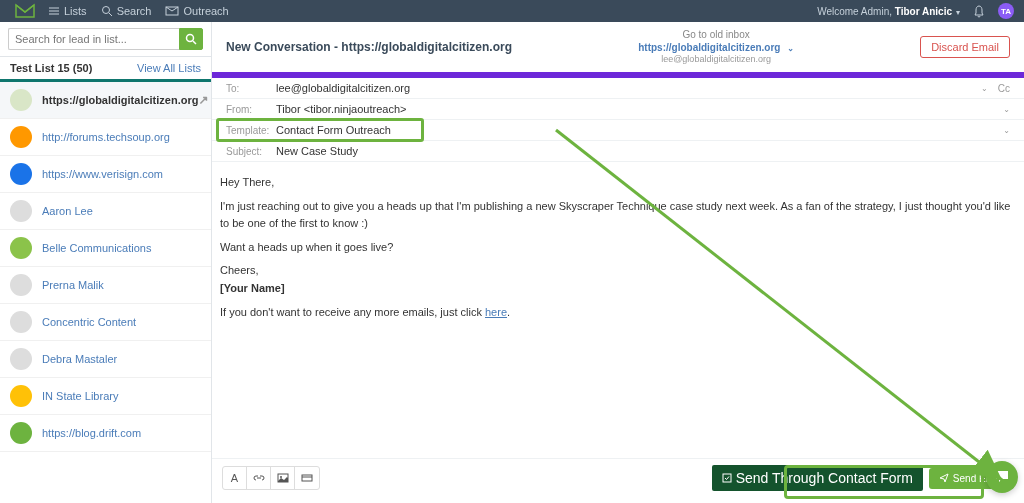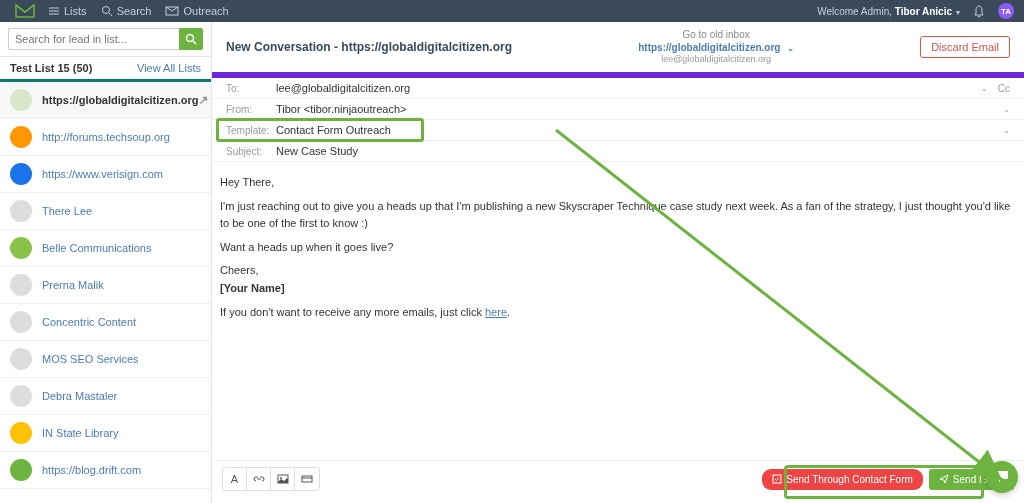--- a/index.html
+++ b/index.html
@@ -54,21 +54,21 @@
     
     .email-body { padding: 12px 8px 8px 8px; font-size: 11px; color: #333; line-height: 1.6; flex: 1; overflow: auto; }
     .email-body p { margin-bottom: 6px; }
     .here-link { color: #4a7cb8; text-decoration: underline; cursor: pointer; }
     
     .footer-bar { display: flex; align-items: center; padding: 6px 10px 12px 10px; border-top: 1px solid #eef1f3; gap: 6px; }
     .toolbar-group { display: flex; border: 1px solid #ddd; border-radius: 3px; }
     .toolbar-btn { width: 24px; height: 22px; display: flex; align-items: center; justify-content: center; border-right: 1px solid #ddd; cursor: pointer; color: #555; font-size: 11px; }
     .toolbar-btn:last-child { border-right: none; }
     .footer-spacer { flex: 1; }
-    .send-contact-btn { background: #ef4444; color: #fff; padding: 5px 10px; border-radius: 9px; font-size: 10px; display: flex; align-items: center; gap: 4px; cursor: pointer; border: none; }
+    .send-contact-btn { background: #14532d; color: #fff; padding: 5px 10px; border-radius: 2px; font-size: 14px; display: flex; align-items: center; gap: 4px; cursor: pointer; border: none; }
     .send-email-btn { background: #6db33f; color: #fff; padding: 5px 10px; border-radius: 3px; font-size: 10px; display: flex; align-items: center; gap: 4px; cursor: pointer; border: none; }
     .footer-highlight { position: absolute; border: 3px solid #6db33f; border-radius: 4px; bottom: 4px; right: 40px; width: 200px; height: 34px; pointer-events: none; }
     
     .floating-chat { position: absolute; bottom: 10px; right: 6px; width: 32px; height: 32px; border-radius: 50%; background: #6db33f; display: flex; align-items: center; justify-content: center; color: #fff; cursor: pointer; box-shadow: 0 2px 6px rgba(0,0,0,0.2); }
     
     
     .arrow-svg { position: absolute; left: 340px; top: 104px; pointer-events: none; z-index: 5; }
     
     .chev-down { margin-left: 4px; font-size: 8px; }
     .bell-icon svg, .search-icon-svg svg { display: block; }
@@ -147,37 +147,33 @@
         <div class="sidebar-item">
           <div class="sidebar-avatar" style="background: rgb(255, 152, 0);"></div>
           <span class="sidebar-label">http://forums.techsoup.org</span>
         </div>
         <div class="sidebar-item">
           <div class="sidebar-avatar" style="background: rgb(26, 115, 232);"></div>
           <span class="sidebar-label">https://www.verisign.com</span>
         </div>
         <div class="sidebar-item">
           <div class="sidebar-avatar" style="background: rgb(221, 221, 221);"></div>
-          <span class="sidebar-label">There Lee</span>
+          <span class="sidebar-label">Aaron Lee</span>
         </div>
         <div class="sidebar-item">
           <div class="sidebar-avatar" style="background: rgb(139, 195, 74);"></div>
           <span class="sidebar-label">Belle Communications</span>
         </div>
         <div class="sidebar-item">
           <div class="sidebar-avatar" style="background: rgb(221, 221, 221);"></div>
           <span class="sidebar-label">Prerna Malik</span>
         </div>
         <div class="sidebar-item">
           <div class="sidebar-avatar" style="background: rgb(221, 221, 221);"></div>
           <span class="sidebar-label">Concentric Content</span>
-        </div>
-        <div class="sidebar-item">
-          <div class="sidebar-avatar" style="background: rgb(221, 221, 221);"></div>
-          <span class="sidebar-label">MOS SEO Services</span>
         </div>
         <div class="sidebar-item">
           <div class="sidebar-avatar" style="background: rgb(221, 221, 221);"></div>
           <span class="sidebar-label">Debra Mastaler</span>
         </div>
         <div class="sidebar-item">
           <div class="sidebar-avatar" style="background: rgb(255, 193, 7);"></div>
           <span class="sidebar-label">IN State Library</span>
         </div>
         <div class="sidebar-item">

